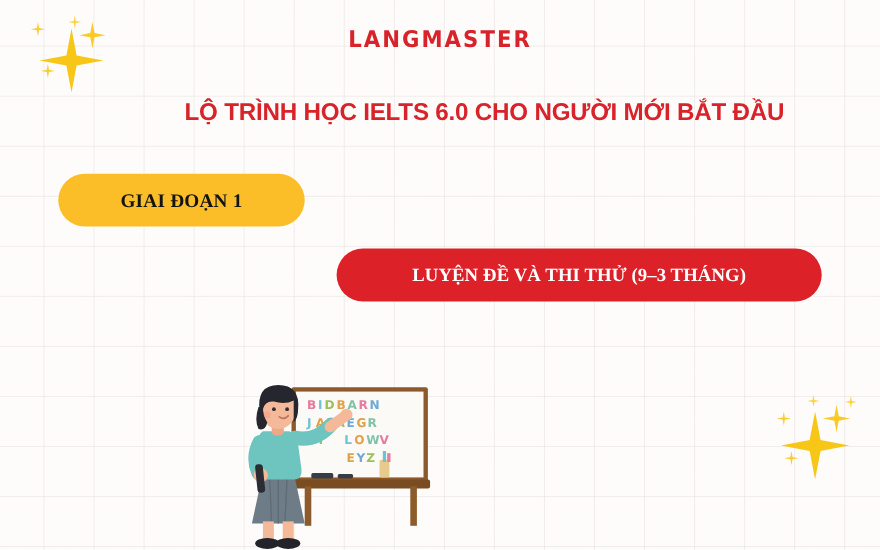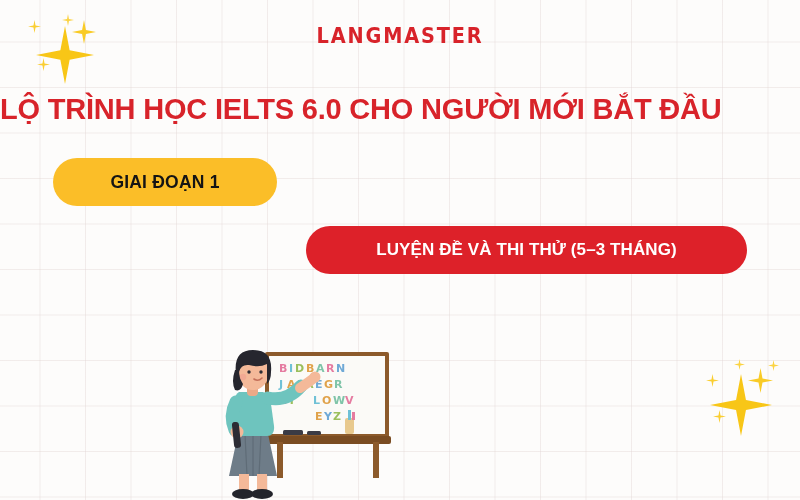--- a/index.html
+++ b/index.html
@@ -63,34 +63,35 @@
     letter-spacing: 2.0px;
     color: #D8232A;
     font-family: "DejaVu Sans", sans-serif;
     transform: scaleX(0.92);
   }
   #page-title {
     position: absolute;
     top: 74px;
     left: 0;
     width: 713px;
-    text-align: left;
-    font-size: 29px;
+    text-align: right;
+    font-size: 22px;
     font-weight: 700;
     letter-spacing: -0.2px;
     color: #D8232A;
     white-space: nowrap;
   }
 
   
   #stages {
     position: absolute;
     top: 158px;
     left: 0;
     width: 700px;
+    font-family: Liberation Serif, serif;
   }
   .stage-row {
     position: relative;
     height: 48px;
     margin-bottom: 20px;
   }
   .pill {
     position: absolute;
     height: 48px;
     border-radius: 26px;
@@ -155,21 +156,21 @@
   <h1 id="page-title">LỘ TRÌNH HỌC IELTS 6.0 CHO NGƯỜI MỚI BẮT ĐẦU</h1>
 
   <div id="stages">
 
     <div class="stage-row">
       <div class="pill pill-stage">GIAI ĐOẠN 1</div>
     </div>
 
 
     <div class="stage-row">
-      <div class="pill pill-desc">LUYỆN ĐỀ VÀ THI THỬ (5–3 THÁNG)</div>
+      <div class="pill pill-desc">LUYỆN ĐỀ VÀ THI THỬ (9–3 THÁNG)</div>
     </div>
 
   </div>
 
   <div id="illustration">
     <svg width="190" height="152" viewBox="0 0 190 152" xmlns="http://www.w3.org/2000/svg">
 
       <g>
         <rect x="60" y="4" width="124" height="90" rx="2" fill="#8C5A2B"></rect>
         <rect x="64" y="8" width="116" height="78" fill="#FBFAF7"></rect>

